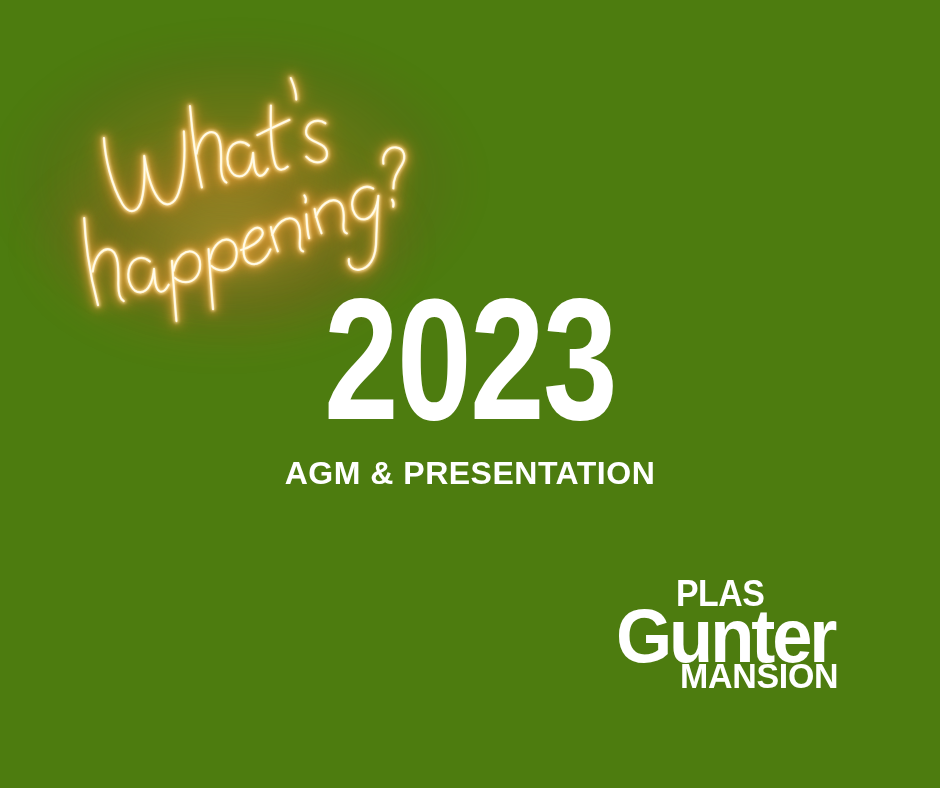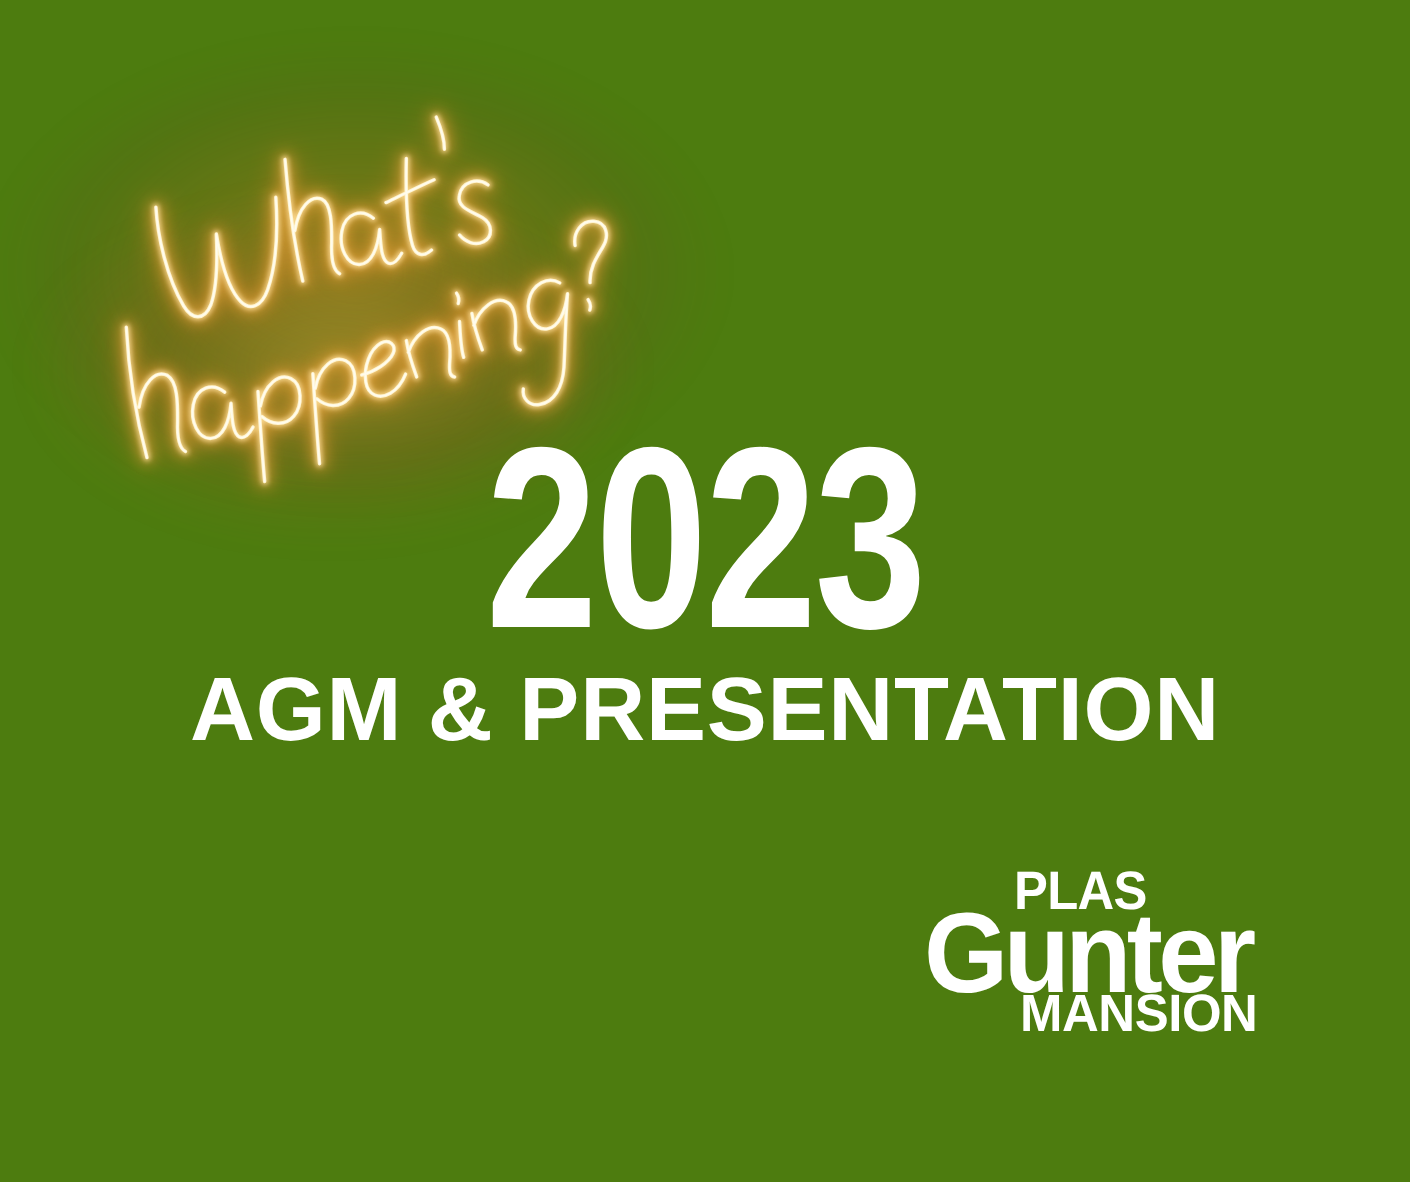--- a/index.html
+++ b/index.html
@@ -116,21 +116,21 @@
   
   .subtitle {
     position: absolute;
     left: 0;
     top: 447px;
     width: 940px;
     text-align: center;
     color: #FFFFFF;
     font-family: "Liberation Sans", sans-serif;
     font-weight: 700;
-    font-size: 60px;
+    font-size: 32px;
     line-height: 52px;
     letter-spacing: 0.5px;
     white-space: nowrap;
   }
 
   
   .logo {
     position: absolute;
     left: 608px;
     top: 576px;

